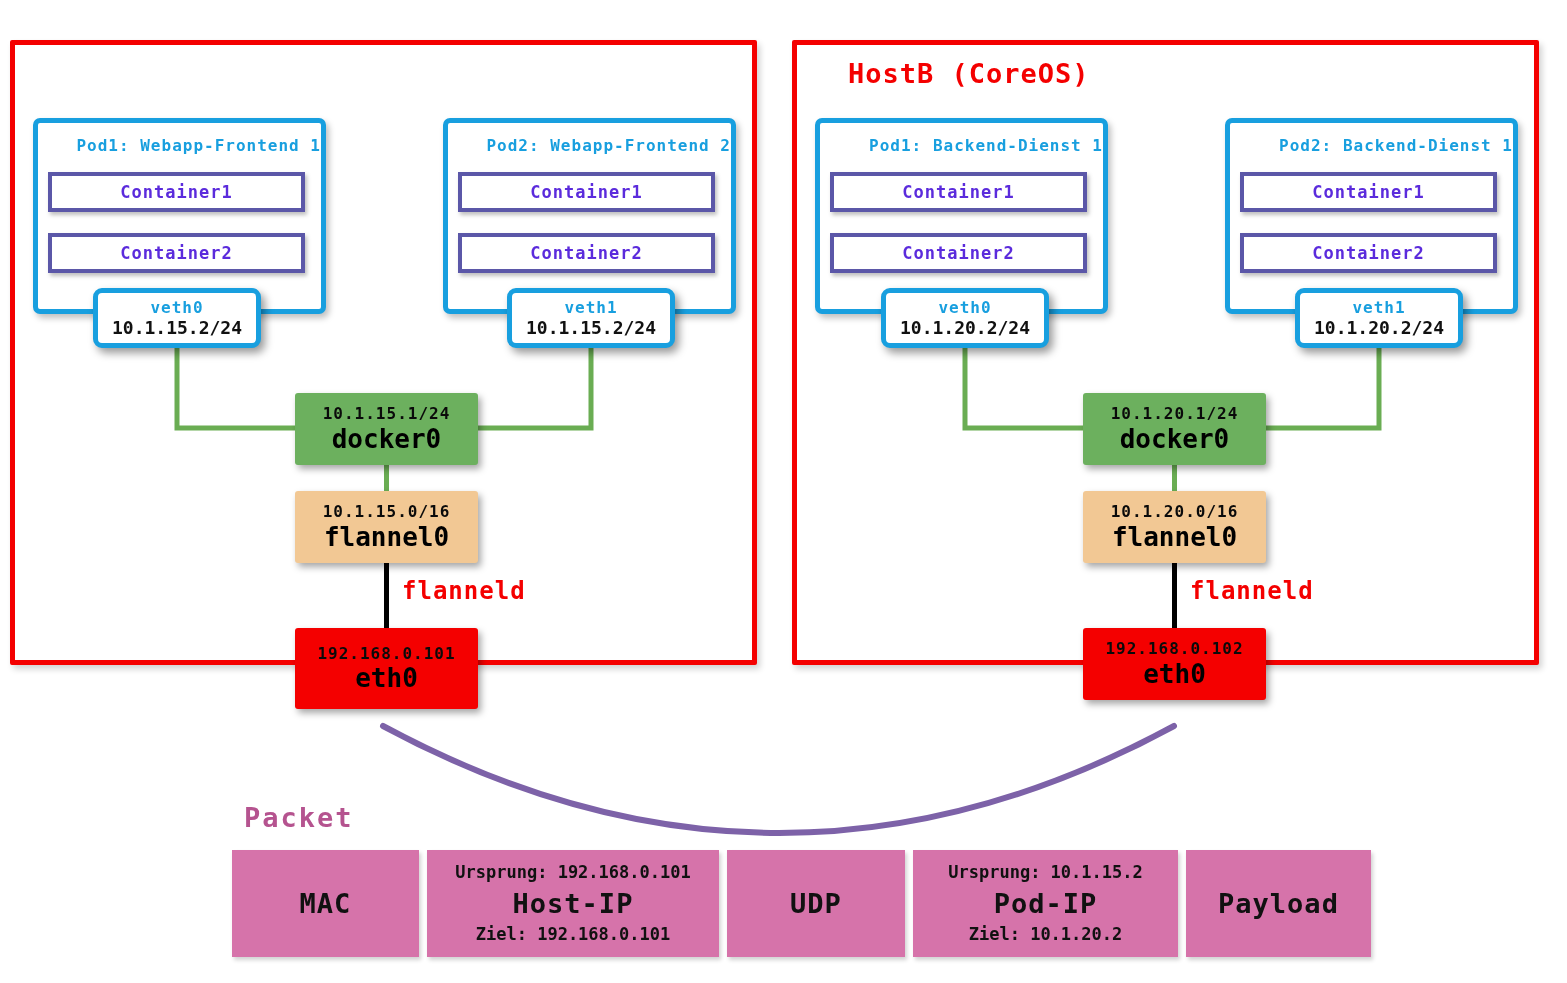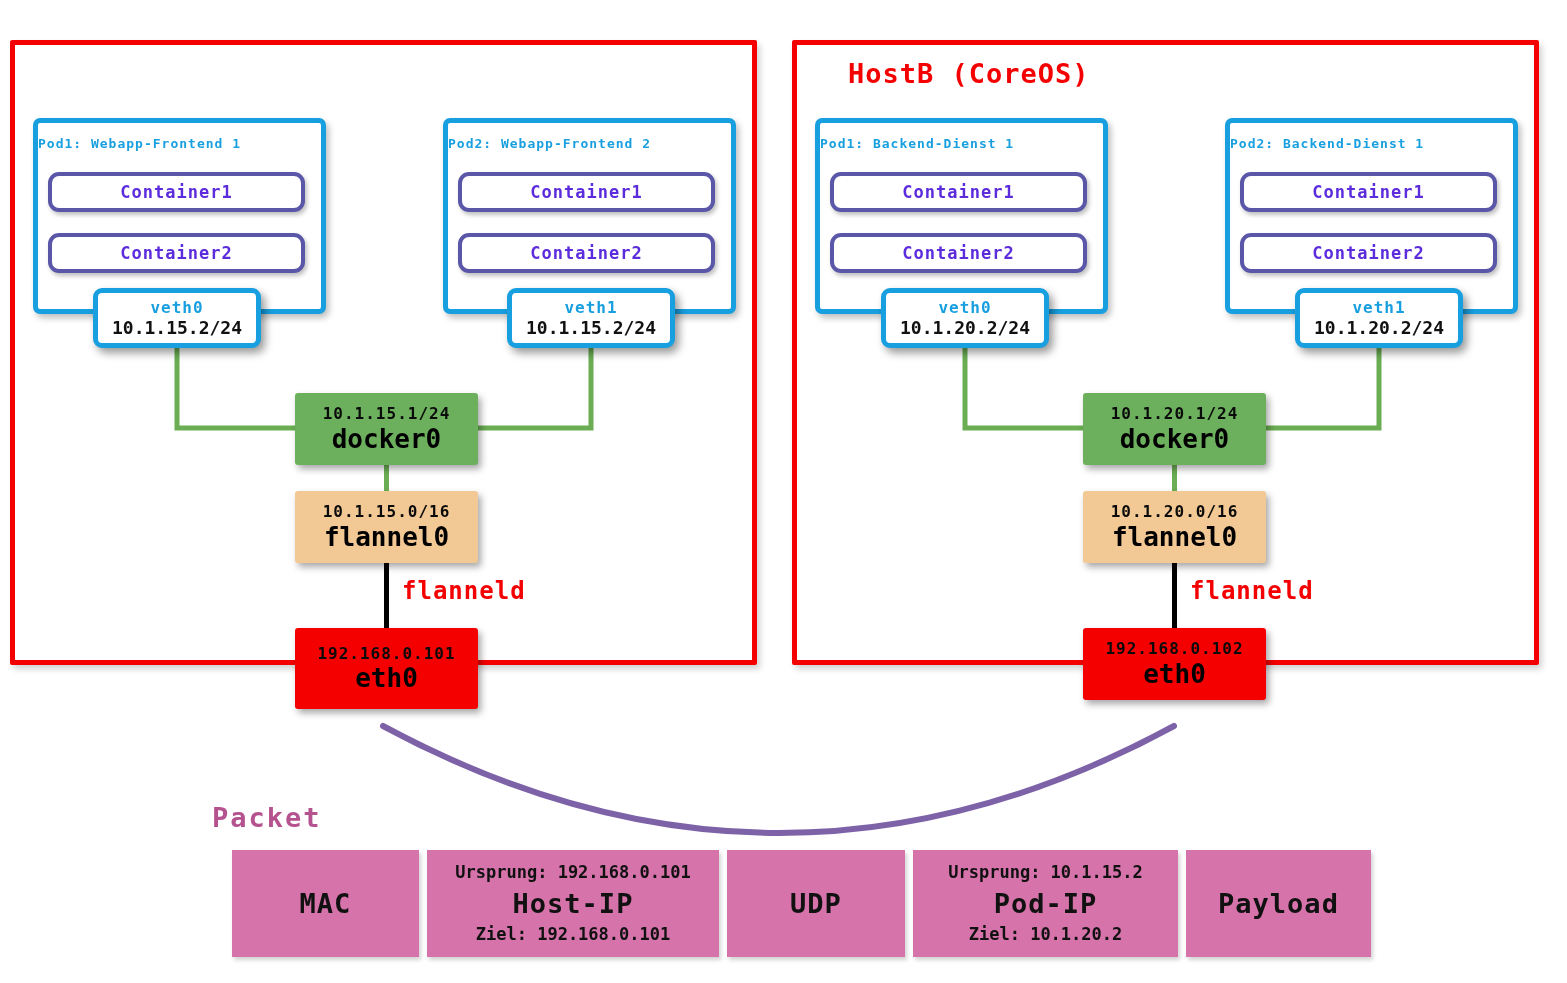--- a/index.html
+++ b/index.html
@@ -11,25 +11,25 @@
   .host{
     border:5px solid var(--c-red,#f40000);background:#fff;border-radius:2px;
     box-shadow:3px 4px 6px rgba(0,0,0,.18);z-index:1;
   }
   .host-title{color:var(--c-red,#f40000);font-size:27px;letter-spacing:1px;z-index:2;white-space:nowrap;}
   .pod{
     border:5px solid var(--c-cyan,#189fdf);border-radius:7px;background:#fff;
     box-shadow:3px 4px 6px rgba(0,0,0,.25);z-index:2;
   }
   .pod-title{
-    position:absolute;left:0;right:0;top:13px;text-align:left;
-    color:var(--c-cyan,#189fdf);font-size:13px;letter-spacing:1px;white-space:nowrap;
+    position:absolute;left:0;right:0;top:13px;text-align:right;
+    color:var(--c-cyan,#189fdf);font-size:16px;letter-spacing:1px;white-space:nowrap;
   }
   .containerbox{
-    position:absolute;box-sizing:border-box;border:4px solid var(--c-purple,#5b57a8);border-radius:11px;
+    position:absolute;box-sizing:border-box;border:4px solid var(--c-purple,#5b57a8);border-radius:0;
     background:#fff;display:flex;align-items:center;justify-content:center;
     color:var(--c-violet,#5b2bdc);font-size:17px;letter-spacing:1px;
     box-shadow:2px 3px 4px rgba(0,0,0,.25);
   }
   .veth{
     border:5px solid var(--c-cyan,#189fdf);border-radius:9px;background:#fff;
     display:flex;flex-direction:column;align-items:center;justify-content:center;
     z-index:4;box-shadow:4px 5px 8px rgba(0,0,0,.4);text-align:center;
   }
   .veth-name{color:var(--c-cyan,#189fdf);font-size:16px;line-height:1.2;letter-spacing:1px;}
@@ -140,21 +140,21 @@
   <div class="abs node flannel" style="left:1083px;top:491px;width:183px;height:72px">
     <div class="node-ip">10.1.20.0/16</div>
     <div class="node-name">flannel0</div>
   </div>
   <div class="abs flanneld-label" style="left:1190px;top:577px">flanneld</div>
   <div class="abs node eth" style="left:1083px;top:628px;width:183px;height:72px">
     <div class="node-ip">192.168.0.102</div>
     <div class="node-name">eth0</div>
   </div>
 
-  <div class="abs packet-title" style="left:212px;top:802px">Packet</div>
+  <div class="abs packet-title" style="left:244px;top:802px">Packet</div>
 
   <div class="abs packet-seg" style="left:232px;top:850px;width:187px;height:107px">
     <div class="packet-main">MAC</div>
   </div>
   <div class="abs packet-seg" style="left:427px;top:850px;width:292px;height:107px">
     <div class="packet-sub">Ursprung: 192.168.0.101</div>
     <div class="packet-main">Host-IP</div>
     <div class="packet-sub">Ziel: 192.168.0.101</div>
   </div>
   <div class="abs packet-seg" style="left:727px;top:850px;width:178px;height:107px">

